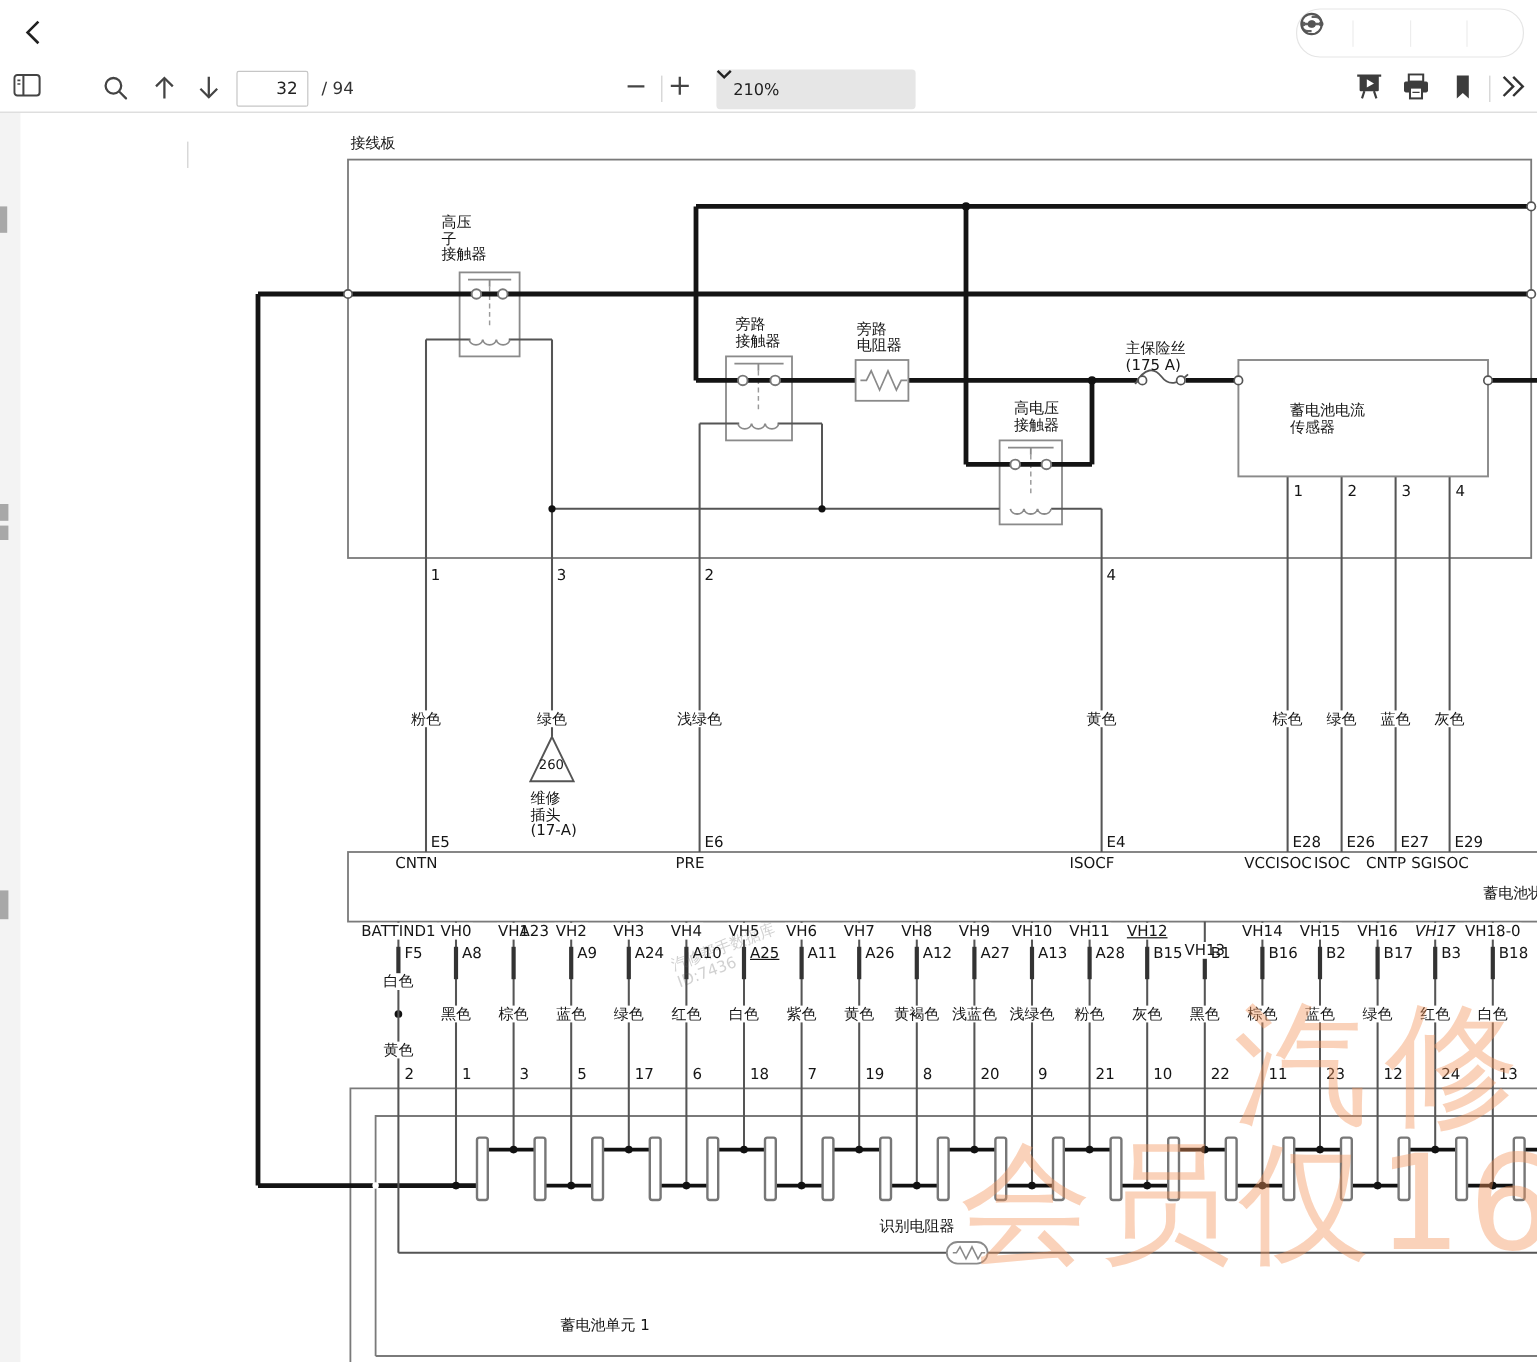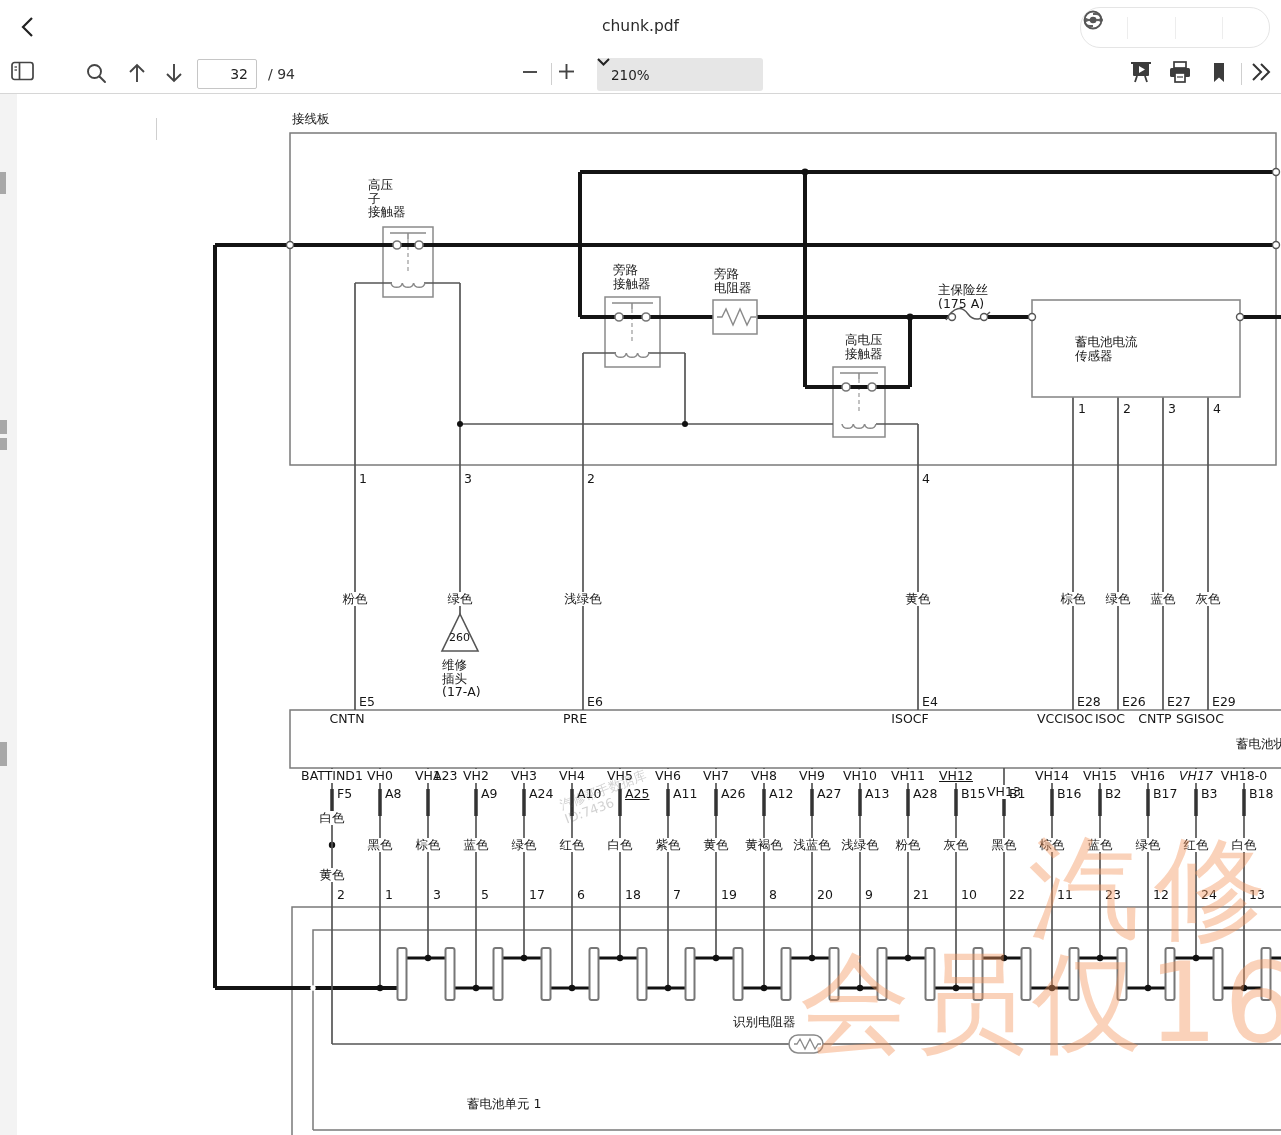--- a/index.html
+++ b/index.html
@@ -371,21 +371,20 @@
 ID:7436</div>
   <div class="wm-big" style="left:1028px;top:832px;">汽修帮</div>
   <div class="wm-big wm-big2" style="left:800px;top:948px;">会员仅168</div>
 
   <div id="titlebar">
     <button class="iconbtn" style="left:15px;top:13px;width:28px;height:28px;">
       <svg width="28" height="28" viewBox="0 0 28 28">
           <polyline points="17,5 8,14 17,23" fill="none" stroke="#222" stroke-width="2.2"></polyline>
         </svg>
     </button>
-    <div class="title">chunk.pdf</div>
     <div class="pill">
       <div class="cell">
         <svg width="25" height="24" viewBox="0 0 25 24">
             <circle cx="5" cy="12" r="2" fill="#606060"></circle>
             <circle cx="12.5" cy="12" r="3" fill="#606060"></circle>
             <circle cx="20" cy="12" r="2" fill="#606060"></circle>
           </svg>
       </div>
       <div class="pdiv"></div>
       <div class="cell">

